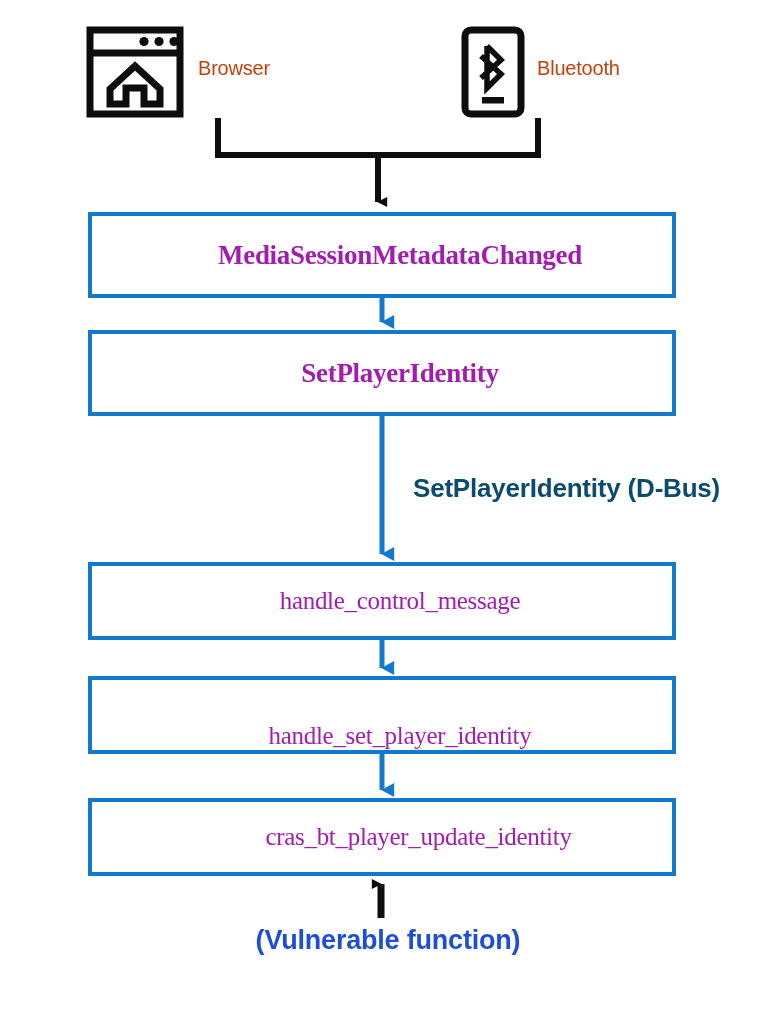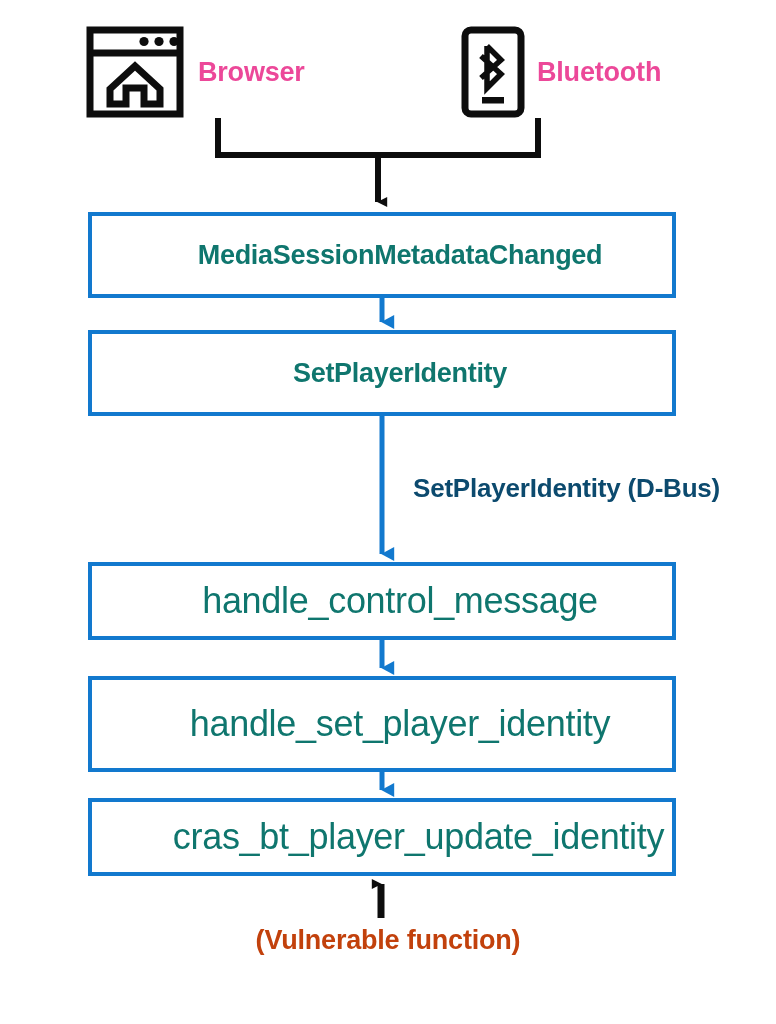--- a/index.html
+++ b/index.html
@@ -16,76 +16,76 @@
   }
   #diagram {
     position: absolute;
     left: 0;
     top: 0;
     width: 776px;
     height: 1024px;
   }
   .src-label {
     position: absolute;
-    color: #ec4899;
+    color: #c2410c;
     font-family: "Liberation Sans", sans-serif;
-    font-size: 27px;
-    font-weight: bold;
+    font-size: 20px;
+    font-weight: normal;
     letter-spacing: -0.2px;
     white-space: nowrap;
   }
   #label-browser { left: 198px; top: 57px; }
   #label-bluetooth { left: 537px; top: 57px; text-align: center; }
 
   .proc-box {
     position: absolute;
     left: 88px;
     width: 588px;
     box-sizing: border-box;
     border: 4px solid #1279ce;
     background: #ffffff;
     display: flex;
     align-items: center;
     justify-content: center;
   }
   .proc-label {
-    color: #0f766e;
-    font-family: Liberation Sans, sans-serif;
+    color: #a21caf;
+    font-family: Liberation Serif, serif;
     font-size: 27px;
     font-weight: bold;
     letter-spacing: -0.3px;
     white-space: nowrap;
     margin-left: 36px;
   }
-  .proc-label.regular { font-weight: normal; font-size: 36px; }
+  .proc-label.regular { font-weight: normal; font-size: 25px; }
 
   #box-0 { top: 212px; height: 86px; }
   #box-1 { top: 330px; height: 86px; }
   #box-2 { top: 562px; height: 78px; }
-  #box-3 { top: 676px; height: 96px; }
+  #box-3 { top: 676px; height: 78px; align-items: flex-end; }
   #box-4 { top: 798px; height: 78px; padding-left: 37px; }
 
   #dbus-label {
     position: absolute;
     left: 413px;
     top: 473px;
     color: #0c4a6e;
     font-family: "Liberation Sans", sans-serif;
     font-size: 26px;
     font-weight: bold;
     letter-spacing: -0.2px;
     white-space: nowrap;
   }
   #vuln-label {
     position: absolute;
     left: 0;
     top: 925px;
     width: 776px;
     text-align: center;
-    color: #c2410c;
+    color: #1d4ed8;
     font-family: "Liberation Sans", sans-serif;
     font-size: 27px;
     font-weight: bold;
     letter-spacing: -0.2px;
   }
   .icon-wrap { position: absolute; }
   #icon-browser { left: 86px; top: 26px; }
   #icon-bluetooth { left: 461px; top: 26px; }
 </style>
 </head>

